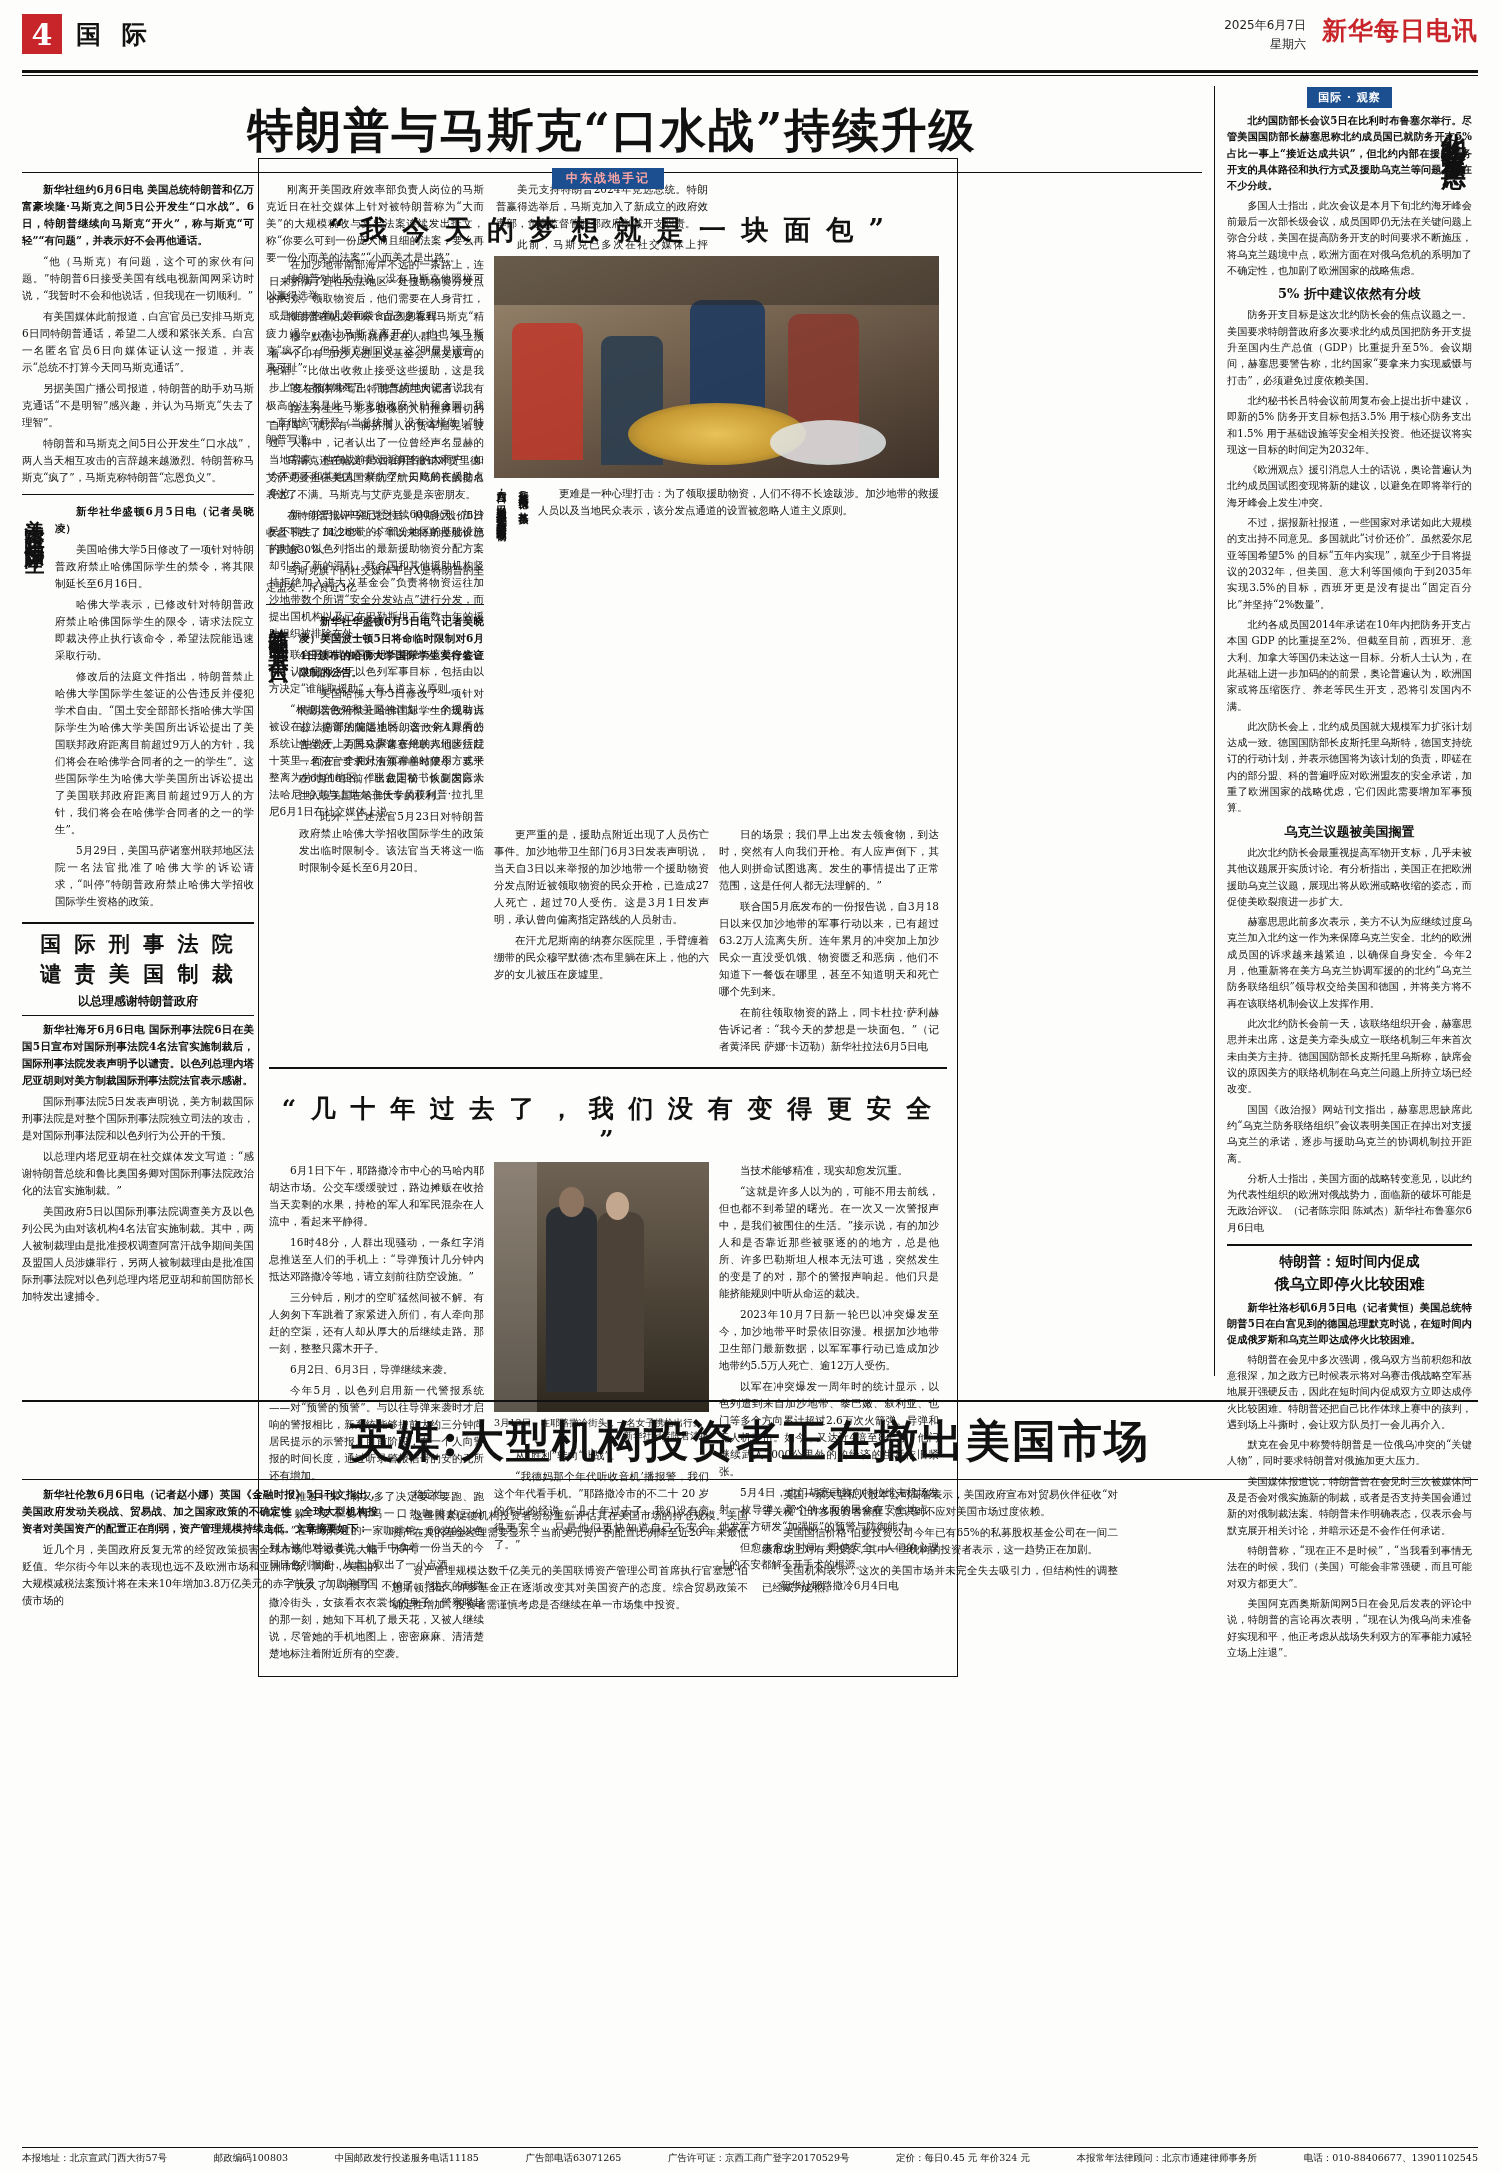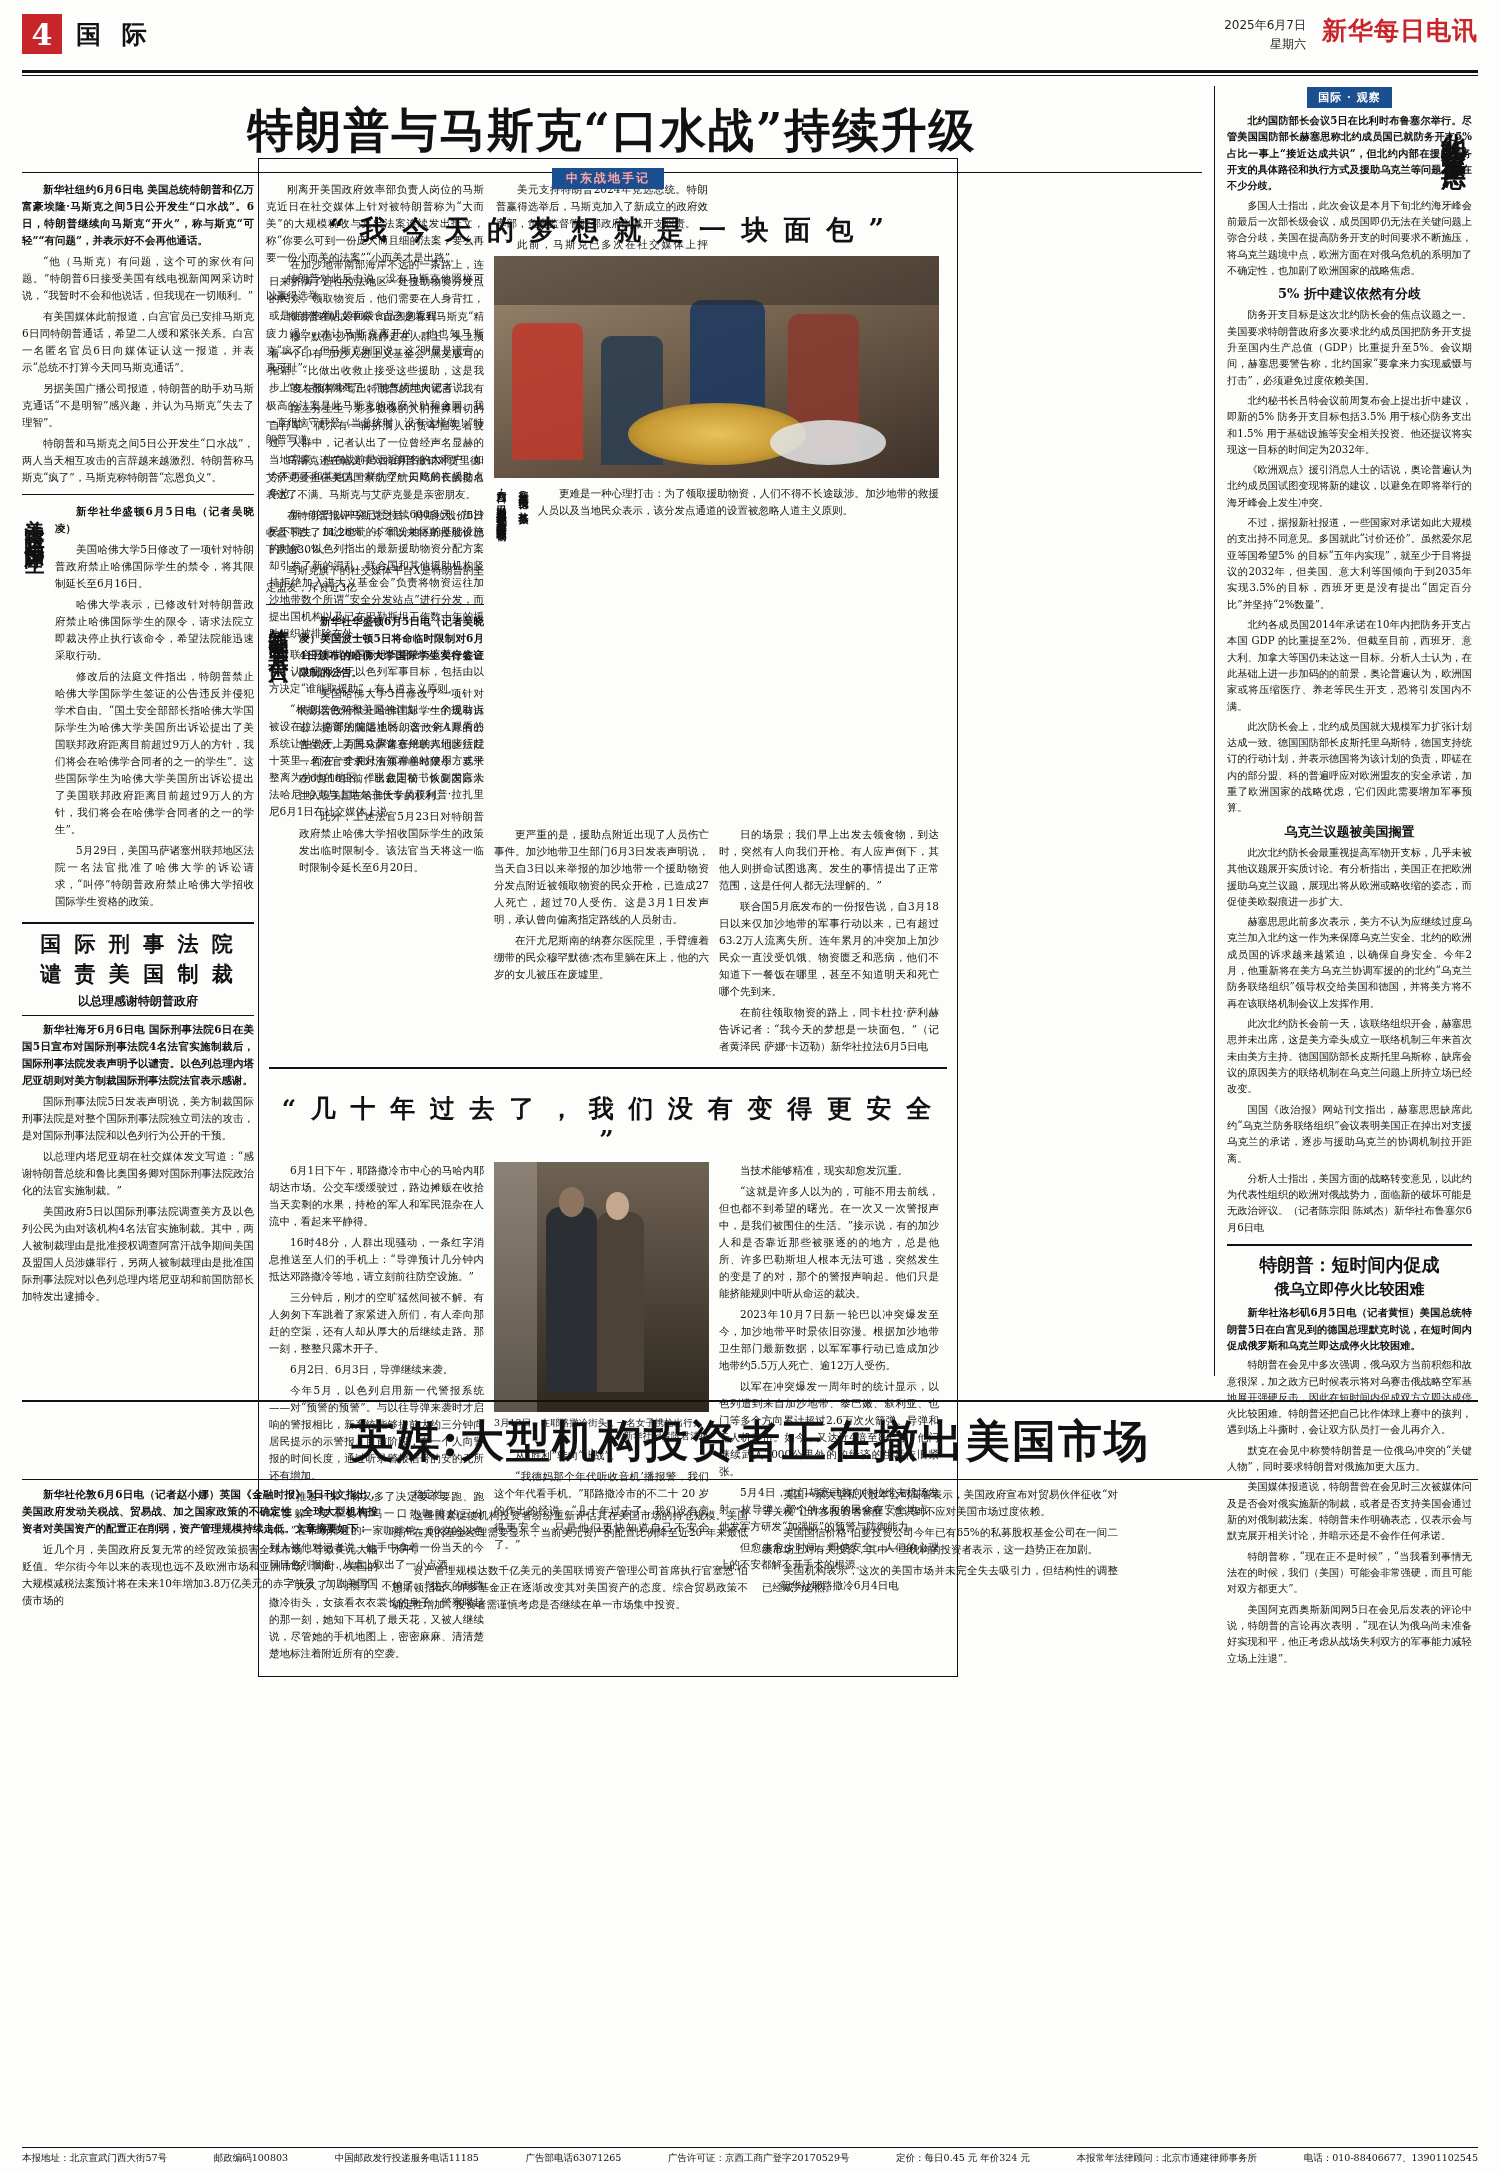--- a/index.html
+++ b/index.html
@@ -338,21 +338,21 @@
           <p>不过，据报新社报道，一些国家对承诺如此大规模的支出持不同意见。多国就此“讨价还价”。虽然爱尔尼亚等国希望5% 的目标“五年内实现”，就至少于目将提议的2032年，但美国、意大利等国倾向于到2035年实现3.5%的目标，西班牙更是没有提出“固定百分比”并坚持“2%数量”。</p>
           <p>北约各成员国2014年承诺在10年内把防务开支占本国 GDP 的比重提至2%。但截至目前，西班牙、意大利、加拿大等国仍未达这一目标。分析人士认为，在此基础上进一步加码的的前景，奥论普遍认为，欧洲国家或将压缩医疗、养老等民生开支，恐将引发国内不满。</p>
           <p>此次防长会上，北约成员国就大规模军力扩张计划达成一致。德国国防部长皮斯托里乌斯特，德国支持统订的行动计划，并表示德国将为该计划的负责，即磋在内的部分盟、科的普遍呼应对欧洲盟友的安全承诺，加重了欧洲国家的战略优虑，它们因此需要增加军事预算。</p>
           <div class="rz-head">乌克兰议题被美国搁置</div>
           <p>此次北约防长会最重视提高军物开支标，几乎未被其他议题展开实质讨论。有分析指出，美国正在把欧洲援助乌克兰议题，展现出将从欧洲或略收缩的姿态，而促使美欧裂痕进一步扩大。</p>
           <p>赫塞思思此前多次表示，美方不认为应继续过度乌克兰加入北约这一作为来保障乌克兰安全。北约的欧洲成员国的诉求越来越紧迫，以确保自身安全。今年2月，他重新将在美方乌克兰协调军援的的北约“乌克兰防务联络组织”领导权交给美国和德国，并将美方将不再在该联络机制会议上发挥作用。</p>
           <p>此次北约防长会前一天，该联络组织开会，赫塞思思并未出席，这是美方牵头成立一联络机制三年来首次未由美方主持。德国国防部长皮斯托里乌斯称，缺席会议的原因美方的联络机制在乌克兰问题上所持立场已经改变。</p>
           <p>国国《政治报》网站刊文指出，赫塞思思缺席此约“乌克兰防务联络组织”会议表明美国正在掉出对支援乌克兰的承诺，逐步与援助乌克兰的协调机制拉开距离。</p>
           <p>分析人士指出，美国方面的战略转变意见，以此约为代表性组织的欧洲对俄战势力，面临新的破坏可能是无政治评议。（记者陈宗阳 陈斌杰）新华社布鲁塞尔6月6日电</p>
           <div class="sep2"></div>
-          <div class="rz-head" style="font-size:18px;">特朗普：短时间内促成</div>
+          <div class="rz-head" style="font-size:14px;">特朗普：短时间内促成</div>
           <div class="rz-head" style="font-size:15px; margin-top:-2px;">俄乌立即停火比较困难</div>
           <p class="lead">新华社洛杉矶6月5日电（记者黄恒）美国总统特朗普5日在白宫见到的德国总理默克时说，在短时间内促成俄罗斯和乌克兰即达成停火比较困难。</p>
           <p>特朗普在会见中多次强调，俄乌双方当前积怨和故意很深，加之政方已时候表示将对乌赛击俄战略空军基地展开强硬反击，因此在短时间内促成双方立即达成停火比较困难。特朗普还把自己比作体球上赛中的孩判，遇到场上斗撕时，会让双方队员打一会儿再介入。</p>
           <p>默克在会见中称赞特朗普是一位俄乌冲突的“关键人物”，同时要求特朗普对俄施加更大压力。</p>
           <p>美国媒体报道说，特朗普曾在会见时三次被媒体问及是否会对俄实施新的制裁，或者是否支持美国会通过新的对俄制裁法案。特朗普未作明确表态，仅表示会与默克展开相关讨论，并暗示还是不会作任何承诺。</p>
           <p>特朗普称，“现在正不是时候”，“当我看到事情无法在的时候，我们（美国）可能会非常强硬，而且可能对双方都更大”。</p>
           <p>美国阿克西奥斯新闻网5日在会见后发表的评论中说，特朗普的言论再次表明，“现在认为俄乌尚未准备好实现和平，他正考虑从战场失利双方的军事能力减轻立场上注退”。</p>
         </div>
       </div>
 

